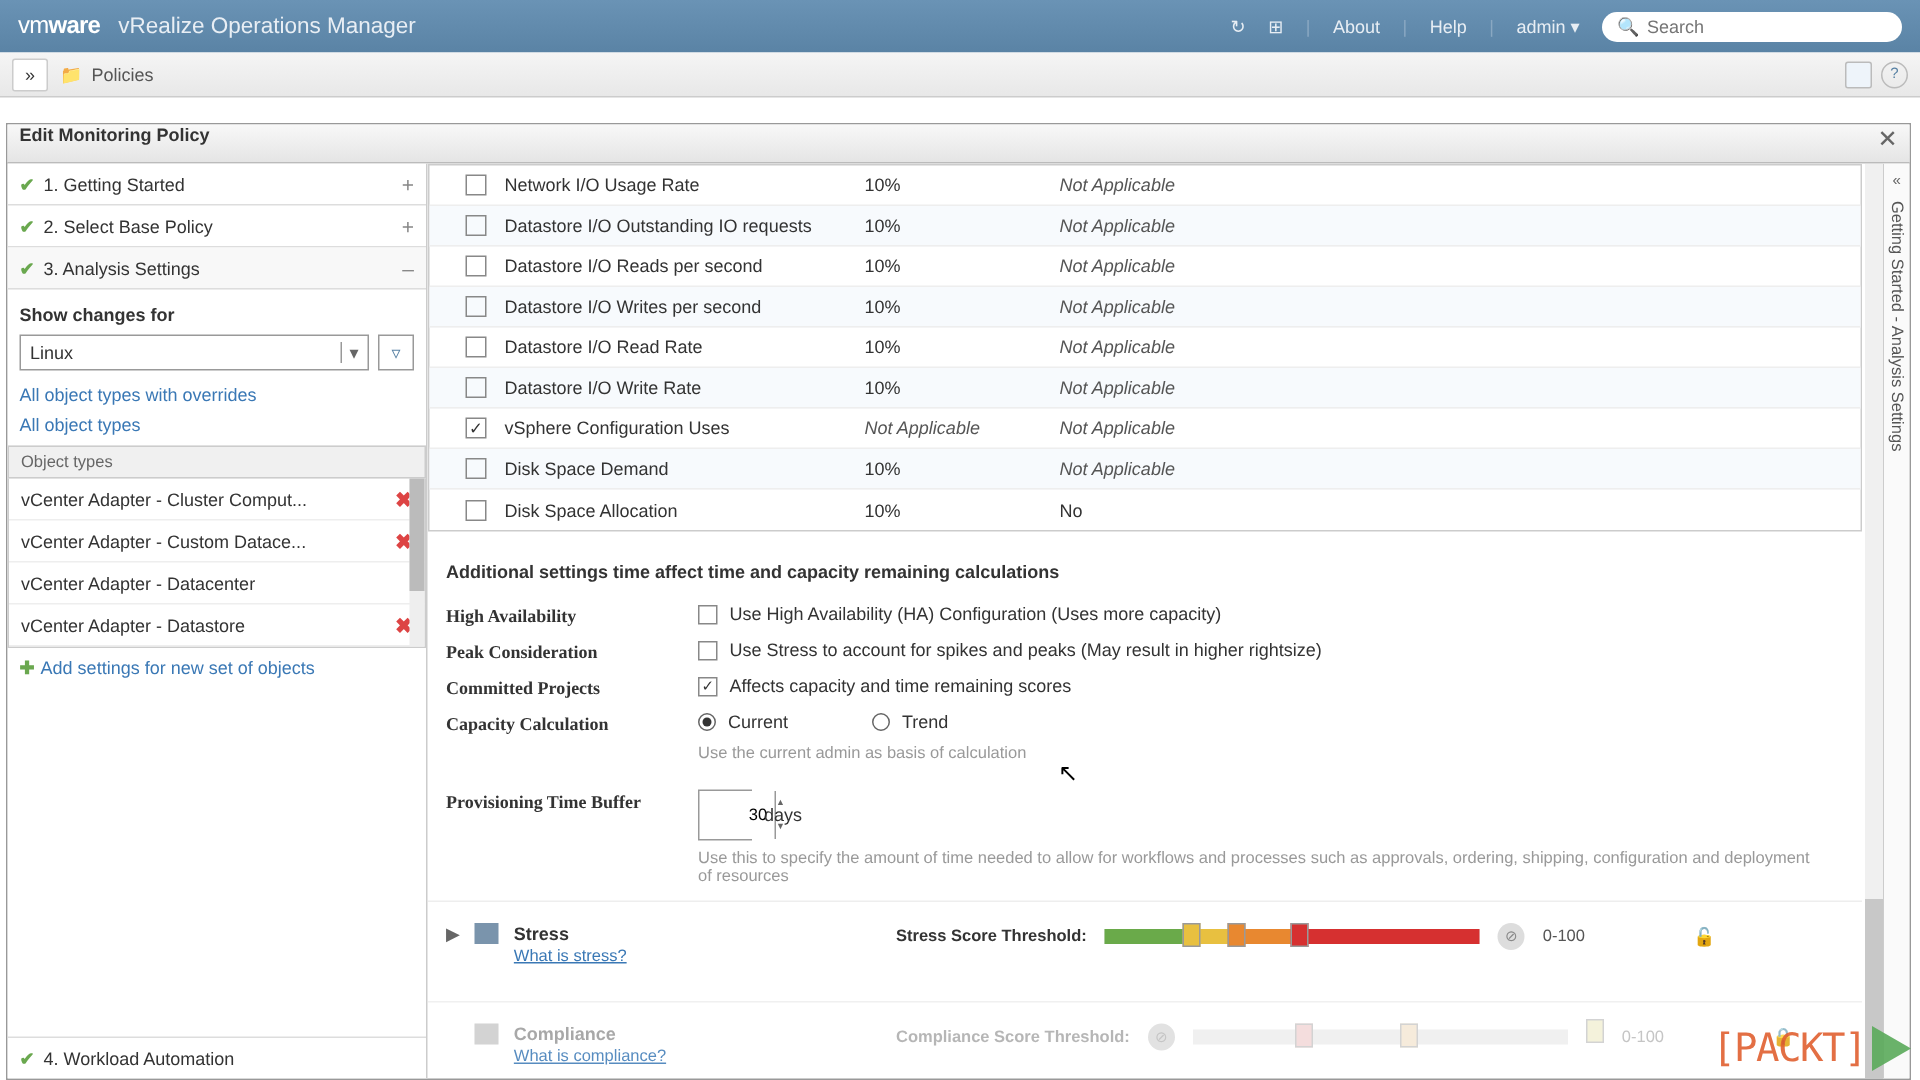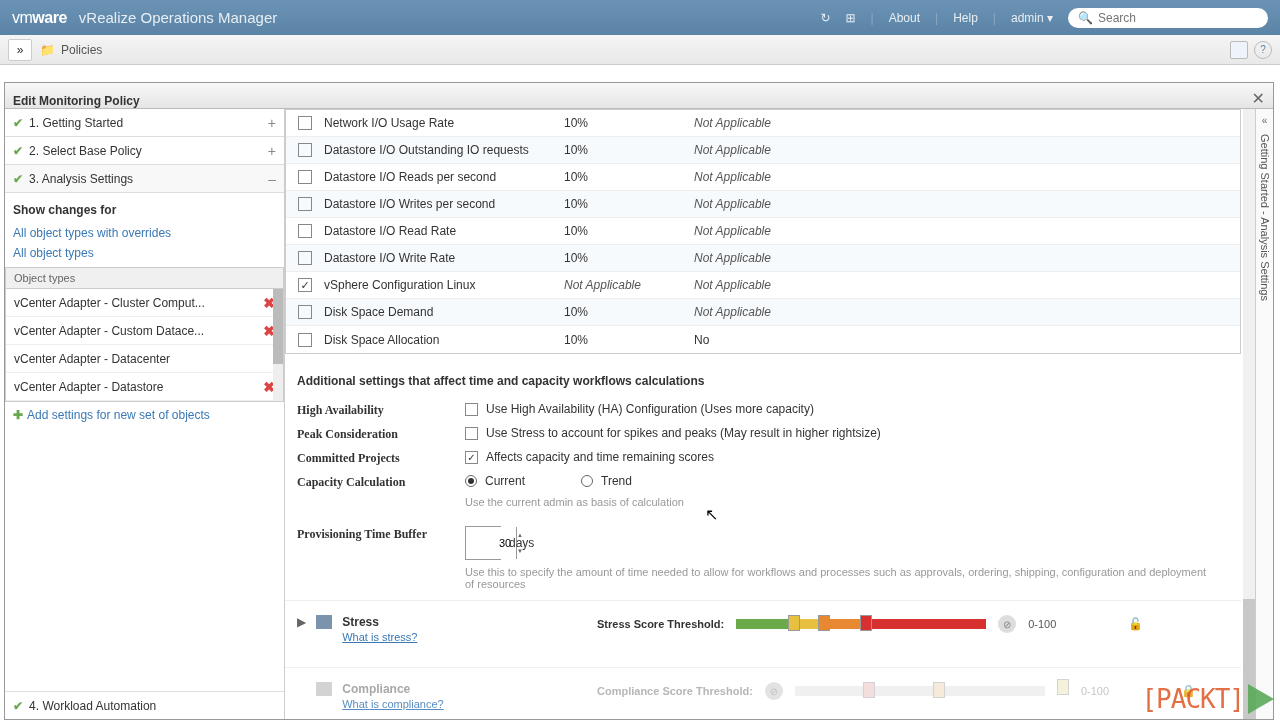--- a/index.html
+++ b/index.html
@@ -22,21 +22,21 @@
 .crumb-bar { height:30px; background:linear-gradient(#f5f5f5,#e8e8e8); border-bottom:1px solid #ccc; display:flex; align-items:center; padding:0 8px; }
 .crumb-expand { width:24px; height:22px; border:1px solid #ccc; background:#fff; display:flex; align-items:center; justify-content:center; margin-right:8px; cursor:pointer; border-radius:2px; }
 .crumb-folder { color:#c8a860; margin-right:6px; }
 .crumb-text { color:#555; }
 .crumb-right { margin-left:auto; display:flex; gap:6px; align-items:center; }
 .crumb-btn { width:18px; height:18px; border:1px solid #bbb; background:#eef4fa; border-radius:2px; cursor:pointer; }
 .crumb-help { width:18px; height:18px; border:1px solid #bbb; border-radius:50%; display:flex; align-items:center; justify-content:center; color:#5a83a5; font-size:10px; cursor:pointer; }
 
 
 .dialog { position:absolute; top:82px; left:4px; right:6px; bottom:0; border:1px solid #999; background:#fff; display:flex; flex-direction:column; }
-.dialog-header { height:26px; background:linear-gradient(#f8f8f8,#e5e5e5); border-bottom:1px solid #bbb; display:flex; align-items:flex-end; padding:0 8px; }
+.dialog-header { height:26px; background:linear-gradient(#f8f8f8,#e5e5e5); border-bottom:1px solid #bbb; display:flex; align-items:flex-start; padding:0 8px; }
 .dialog-title { font-weight:bold; font-size:12px; color:#333; }
 .dialog-close { margin-left:auto; font-size:16px; color:#666; cursor:pointer; }
 .dialog-body { flex:1; display:flex; overflow:hidden; }
 
 
 .left-panel { width:280px; border-right:1px solid #ccc; background:#fff; display:flex; flex-direction:column; }
 .step-row { height:28px; border-bottom:1px solid #ddd; display:flex; align-items:center; padding:0 8px; cursor:pointer; }
 .step-row.active { background:#f8f8f8; }
 .step-check { color:#6aa84f; margin-right:6px; font-weight:bold; }
 .step-label { flex:1; color:#333; }
@@ -55,21 +55,21 @@
 .obj-del { color:#d44; font-weight:bold; cursor:pointer; font-size:14px; margin-left:4px; }
 .obj-scroll { position:absolute; right:0; top:0; bottom:0; width:10px; background:#eee; }
 .obj-scroll-thumb { background:#bbb; width:10px; height:75px; position:absolute; top:0; }
 .add-link { display:flex; align-items:center; gap:4px; padding:6px 8px; color:#3a78b5; cursor:pointer; }
 .add-plus { color:#6aa84f; font-weight:bold; }
 .step-bottom { border-top:1px solid #ddd; height:28px; display:flex; align-items:center; padding:0 8px; margin-top:auto; }
 
 
 .main { flex:1; overflow:auto; padding:0 0 10px; position:relative; }
 .table-area { border:1px solid #ccc; margin:0; }
-.trow { display:flex; align-items:center; height:27px; border-bottom:1px solid #eee; padding-left:12px; }
+.trow { display:flex; align-items:center; height:27px; border-bottom:1px solid #eee; padding-left:24px; }
 .trow:nth-child(even){ background:#f7fafd; }
 .trow:last-child { border-bottom:none; }
 .tcheck { width:14px; height:14px; border:1px solid #888; margin-right:12px; display:flex; align-items:center; justify-content:center; }
 .tcheck.checked::after { content:"✓"; font-size:11px; color:#333; }
 .tname { width:240px; color:#333; }
 .tval { width:130px; color:#333; }
 .tval.na { font-style:italic; color:#555; }
 .tapp { font-style:italic; color:#555; }
 
 .section-hdr { font-weight:bold; margin:20px 0 10px 12px; color:#333; }
@@ -169,20 +169,27 @@
         <span class="step-label">2. Select Base Policy</span>
         <span class="step-toggle">+</span>
       </div>
       <div class="step-row active">
         <span class="step-check">✔</span>
         <span class="step-label">3. Analysis Settings</span>
         <span class="step-toggle">–</span>
       </div>
 
       <div class="show-label">Show changes for</div>
+      <div class="filter-row">
+        <div class="filter-select">
+          <span>Linux</span>
+          <span class="caret">▾</span>
+        </div>
+        <div class="filter-btn">▿</div>
+      </div>
       <span class="link">All object types with overrides</span>
       <span class="link">All object types</span>
       <div class="object-types-hdr">Object types</div>
       <div class="obj-list">
         <div class="obj-row">
             <span class="obj-name">vCenter Adapter - Cluster Comput...</span>
             <span class="obj-del">✖</span>
           </div>
         <div class="obj-row">
             <span class="obj-name">vCenter Adapter - Custom Datace...</span>
@@ -243,39 +250,39 @@
               <span class="tapp">Not Applicable</span>
             </div>
             <div class="trow">
               <span class="tcheck"></span>
               <span class="tname">Datastore I/O Write Rate</span>
               <span class="tval">10%</span>
               <span class="tapp">Not Applicable</span>
             </div>
             <div class="trow">
               <span class="tcheck checked"></span>
-              <span class="tname">vSphere Configuration Linux</span>
+              <span class="tname">vSphere Configuration Uses</span>
               <span class="tval na">Not Applicable</span>
               <span class="tapp">Not Applicable</span>
             </div>
             <div class="trow">
               <span class="tcheck"></span>
               <span class="tname">Disk Space Demand</span>
               <span class="tval">10%</span>
               <span class="tapp">Not Applicable</span>
             </div>
             <div class="trow">
               <span class="tcheck"></span>
               <span class="tname">Disk Space Allocation</span>
               <span class="tval">10%</span>
               <span class="">No</span>
             </div>
           </div>
 
-      <div class="section-hdr">Additional settings that affect time and capacity workflows calculations</div>
+      <div class="section-hdr">Additional settings time affect time and capacity remaining calculations</div>
 
       <div class="opt-row">
         <span class="opt-label">High Availability</span>
         <div class="opt-ctrl">
               <span class="chk"></span>
               <span>Use High Availability (HA) Configuration (Uses more capacity)</span>
             </div>
       </div>
       <div class="opt-row">
         <span class="opt-label">Peak Consideration</span>

